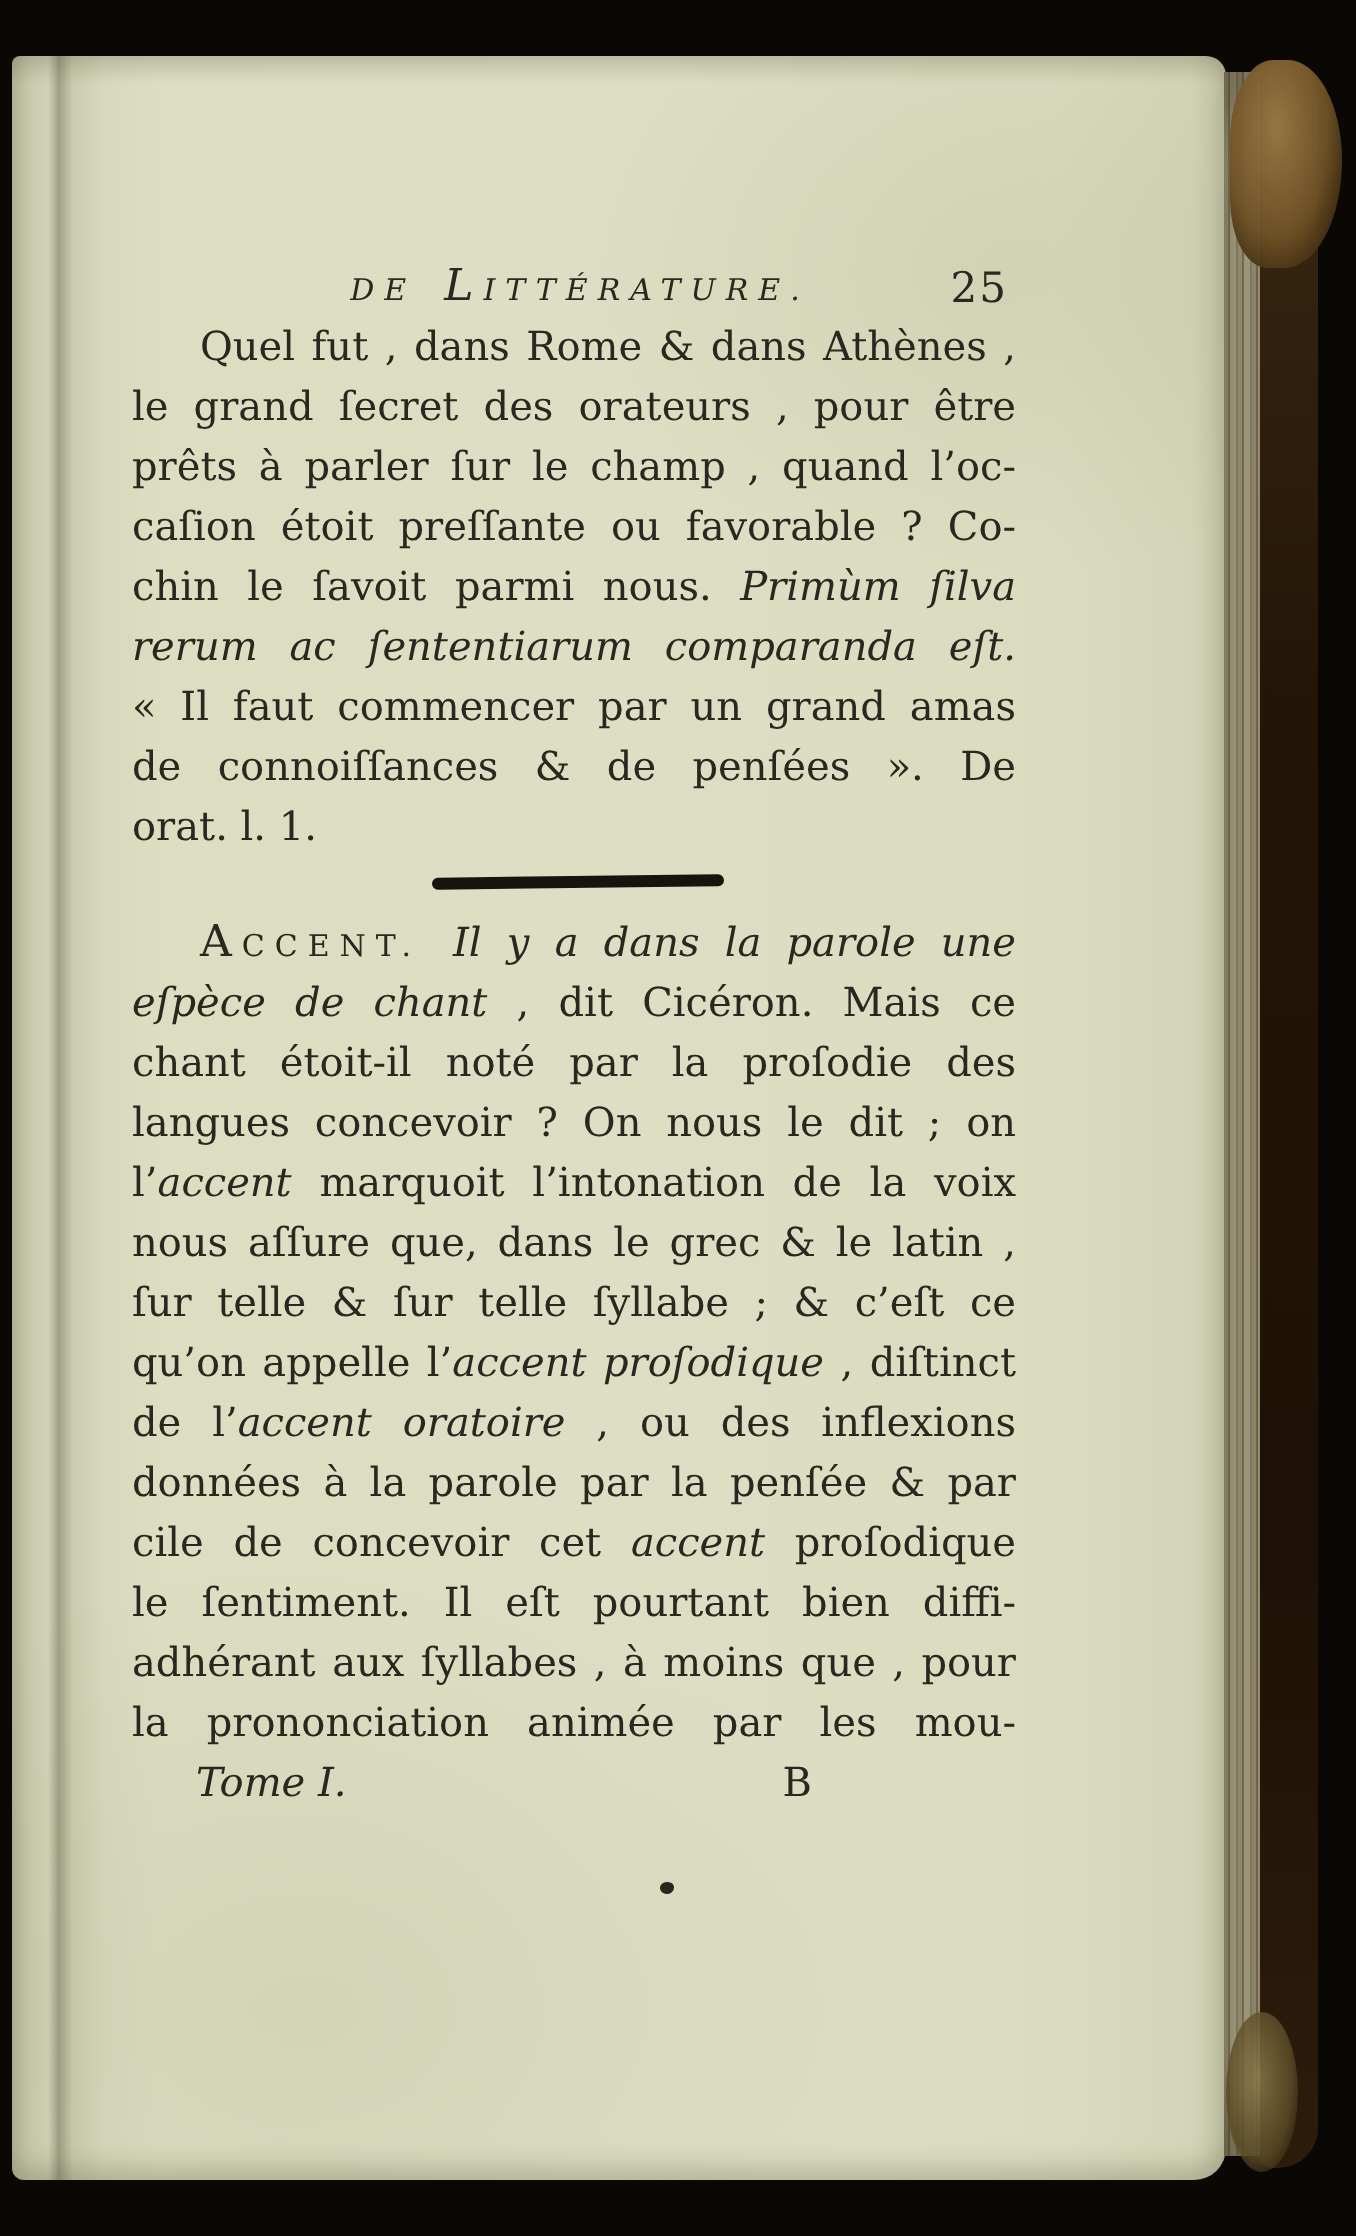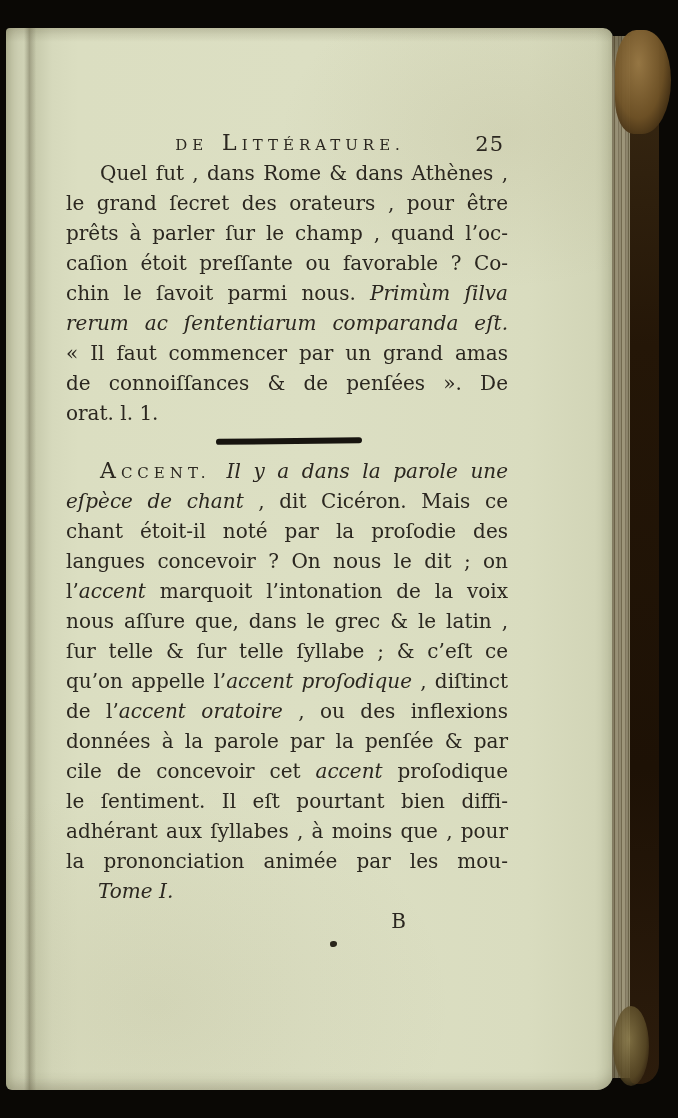--- a/index.html
+++ b/index.html
@@ -53,21 +53,21 @@
     opacity:.85;
   }
 
   
   .content{
     position:absolute;left:60px;top:100px;width:442px;
     color:#2b2720;
     font-size:20px;
   }
   .header-row{position:relative;height:30px;line-height:30px;text-align:center;}
-  .header-title{display:inline-block;padding-left:6px;}
+  .header-title{display:inline-block;padding-left:6px;font-style:italic;}
   .page-number{position:absolute;right:4px;top:1px;font-size:21px;letter-spacing:1px;}
 
   .paragraph{margin:0;}
   .line{
     height:30px;line-height:30px;
     white-space:nowrap;
     text-align:justify;
     text-align-last:justify;
   }
   .line.short{text-align-last:left;}
@@ -78,21 +78,21 @@
   .seg-sc{font-size:15px;letter-spacing:5px;}
   .seg-cap{font-size:22px;letter-spacing:5px;}
   .seg-sp{display:inline-block;width:14px;}
 
   .divider{
     width:146px;height:6px;background:#17140f;border-radius:3px;
     margin:10px 0 12px 150px;
     transform:rotate(-0.7deg);
   }
 
-  .footer-row{display:flex;height:30px;line-height:30px;flex-direction:column;}
+  .footer-row{display:flex;height:30px;line-height:30px;}
   .tome{margin-left:32px;font-style:italic;}
   .signature{margin-left:auto;margin-right:102px;}
 
   .ink-spot{
     position:absolute;left:324px;top:913px;width:7px;height:6px;
     background:#2a261c;border-radius:50% 45% 55% 50%;
   }
 </style>
 </head>
 <body>

